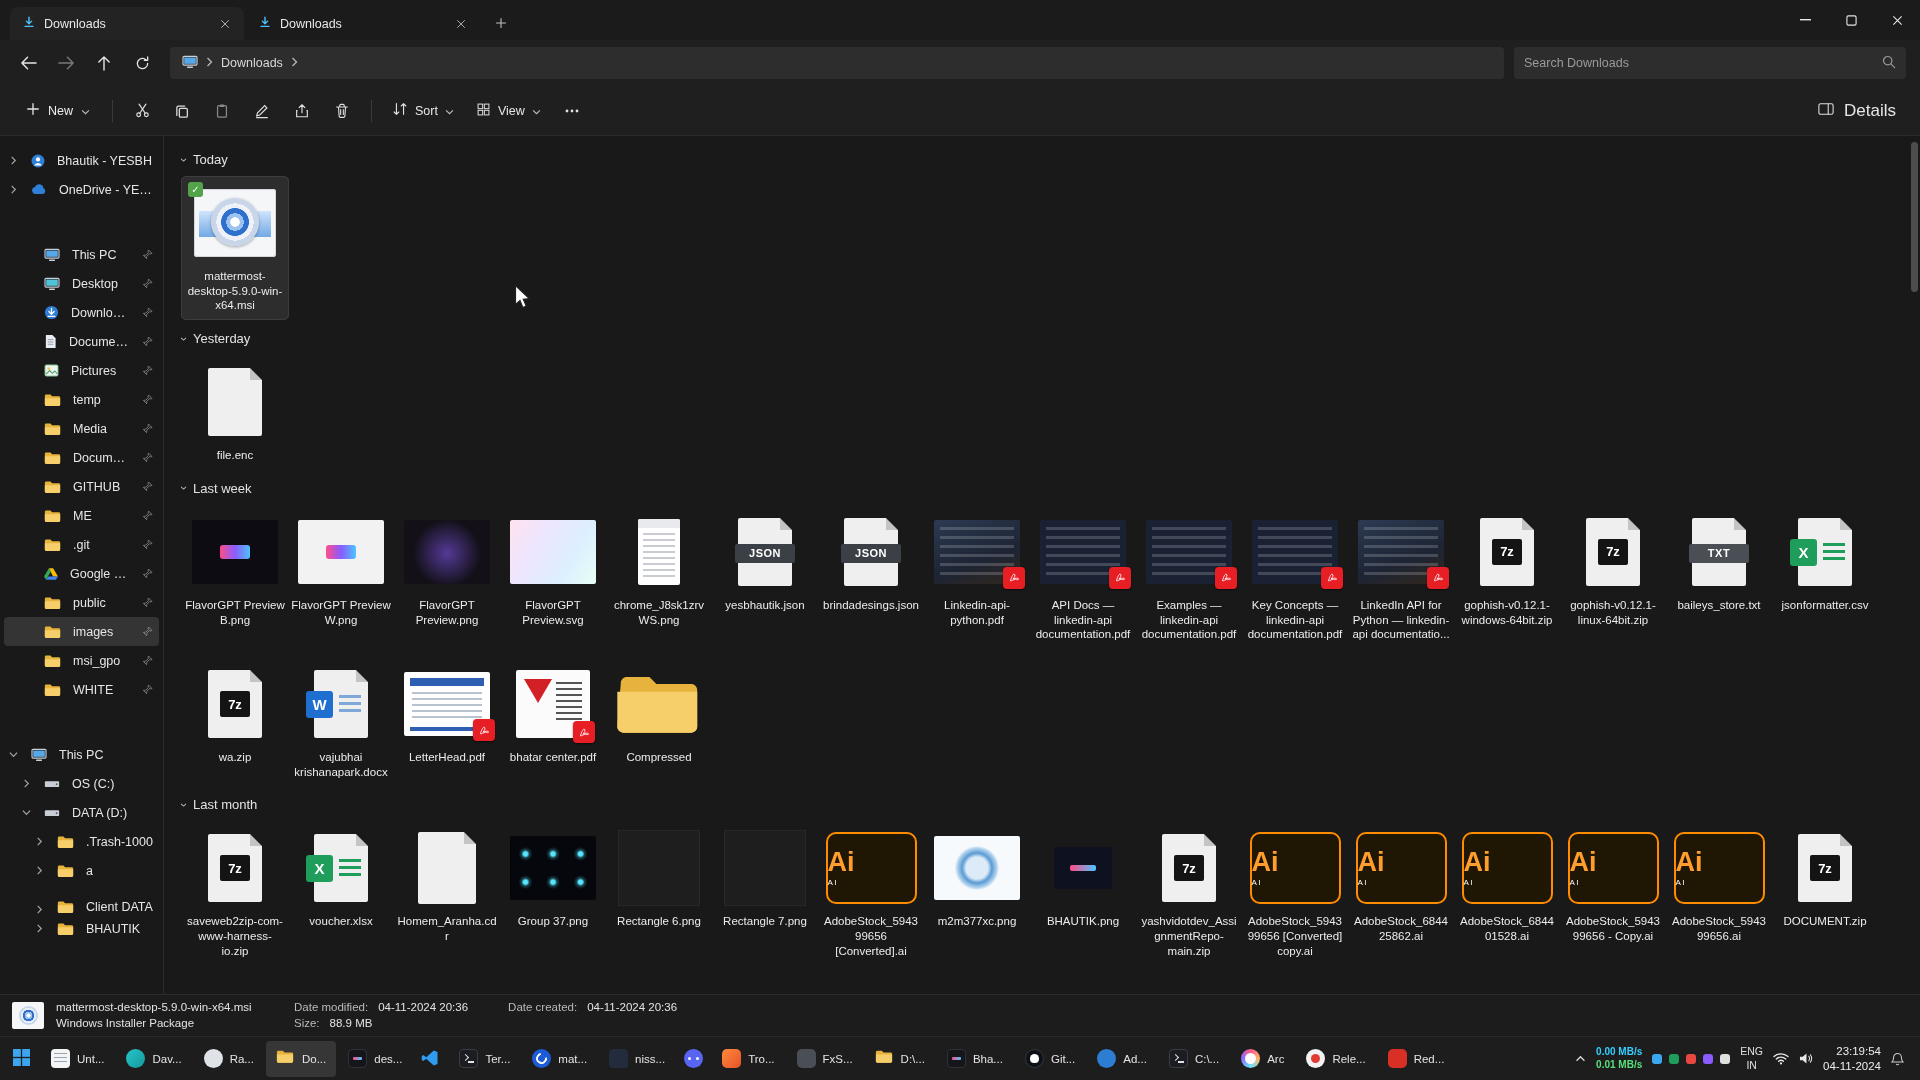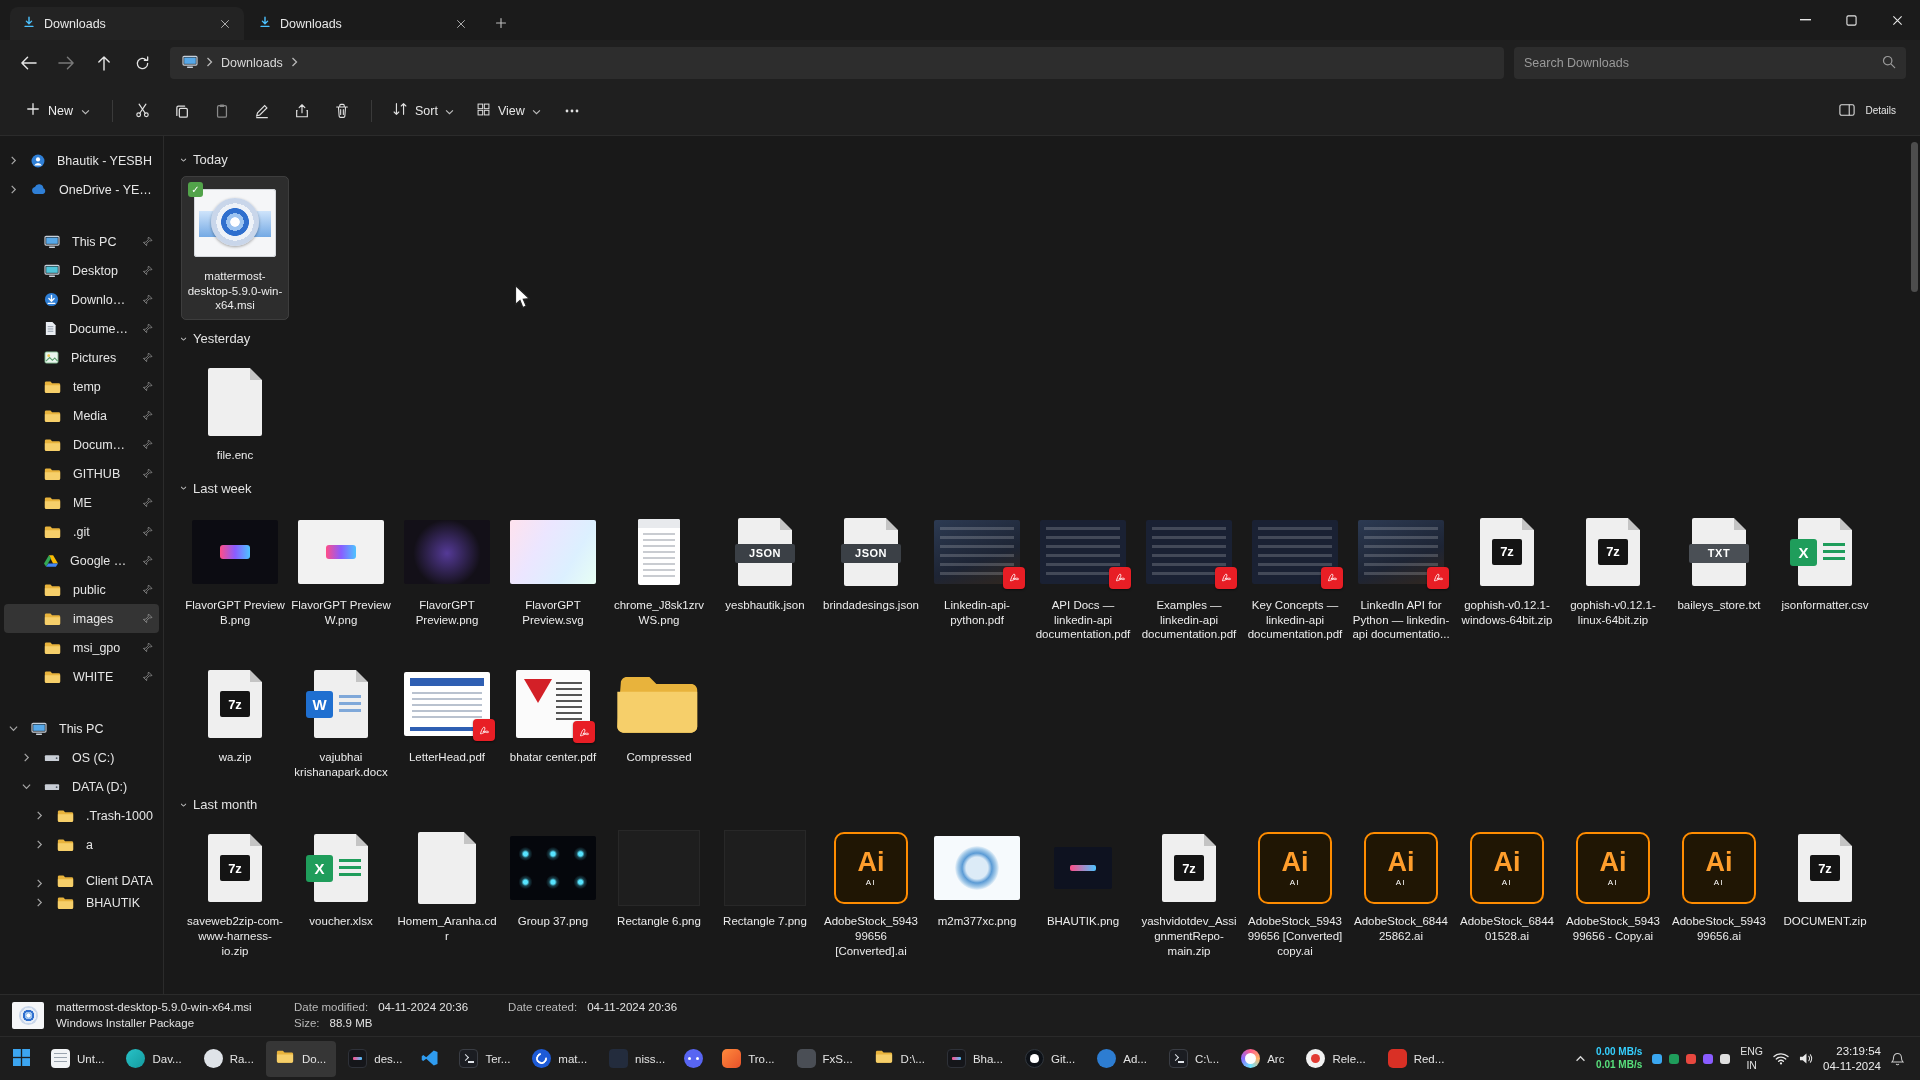--- a/index.html
+++ b/index.html
@@ -27,33 +27,33 @@
 .searchbox{width:392px;height:32px;background:#2d2d2d;border-radius:4px;display:flex;align-items:center;padding:0 10px;margin-right:4px}
 .search-input{flex:1;background:transparent;border:none;outline:none;color:#bef264;font-size:12.5px;font-family:Liberation Sans, sans-serif}
 .search-input::placeholder{color:#9a9a9a}
 
 
 .toolbar{height:50px;background:#1f1f1f;border-bottom:1px solid #2b2b2b;display:flex;align-items:center;padding:0 14px;gap:2px;flex:none}
 .tb-new{display:flex;align-items:center;gap:8px;padding:7px 12px;border-radius:4px;color:#eee;font-size:12.5px}
 .tb-icon{width:38px;height:34px;border-radius:4px;display:flex;align-items:center;justify-content:center}
 .tb-sep{width:1px;height:22px;background:#3a3a3a;margin:0 8px}
 .tb-drop{display:flex;align-items:center;gap:7px;padding:7px 10px;border-radius:4px;color:#e6e6e6;font-size:12.5px}
-.tb-details{margin-left:auto;display:flex;align-items:center;gap:10px;padding:7px 10px;border-radius:4px;color:#e6e6e6;font-size:10px}
+.tb-details{margin-left:auto;display:flex;align-items:center;gap:10px;padding:7px 10px;border-radius:4px;color:#e6e6e6;font-size:17px}
 
 
 .main{flex:1;display:flex;min-height:0;background:#191919}
 .sidebar{width:164px;flex:none;padding:10px 4px;border-right:1px solid #2b2b2b;overflow:hidden}
 .sb-item{height:29px;display:flex;align-items:center;gap:12px;padding-right:6px;border-radius:4px;color:#e6e6e6;font-size:12.5px;white-space:nowrap}
 .sb-item.selected{background:#343434}
 .sb-item .chevbox{width:11px;flex:none;display:flex;justify-content:center;color:#9a9a9a;font-size:11px}
 .sb-item .chevbox.down svg{transform:rotate(90deg)}
 .sb-ic{flex:none;display:flex}
 .sb-label{overflow:hidden;text-overflow:ellipsis}
 .sb-item .pin{margin-left:auto;display:flex;flex:none;opacity:.8}
-.gap-before{margin-top:23px}
+.gap-before{margin-top:36px}
 
 .content{flex:1;position:relative;padding:6px 14px 0 18px;overflow:hidden}
 .group{margin-bottom:6px}
 .group-header{display:flex;align-items:center;gap:7px;height:27px;color:#e2e2e2;font-size:13px;margin:4px 0 4px 0}
 .gchev{display:inline-block;transform:rotate(90deg);color:#bdbdbd;font-size:12px;line-height:1}
 .files{display:flex;flex-wrap:wrap;align-items:flex-start;row-gap:10px}
 .tile{width:106px;padding:5px 2px 6px;border-radius:4px;display:flex;flex-direction:column;align-items:center;position:relative}
 .tile.selected{background:rgba(255,255,255,.09);outline:1px solid rgba(255,255,255,.16)}
 .thumbbox{height:82px;width:100%;display:flex;align-items:center;justify-content:center;position:relative}
 .fname{margin-top:5px;font-size:11.5px;line-height:1.28;text-align:center;color:#ececec;max-width:100px;word-wrap:break-word}
@@ -68,21 +68,21 @@
 .pg{width:54px;height:68px;background:#efefef;border-radius:2px;position:relative;display:flex;align-items:center;justify-content:center}
 .pg:before{content:"";position:absolute;top:0;right:0;border-style:solid;border-width:0 12px 12px 0;border-color:#191919 #191919 #c4c4c4 #c4c4c4}
 .pg-lg{width:58px;height:72px}
 .band{position:absolute;left:-3px;right:-3px;top:26px;height:19px;background:#3b4046;color:#fff;font-size:11px;font-weight:bold;letter-spacing:.5px;display:flex;align-items:center;justify-content:center;border-radius:2px}
 .band-txt{background:#4a4f55}
 .zipbox{width:30px;height:26px;background:#141414;color:#fff;font-weight:bold;font-size:13px;display:flex;align-items:center;justify-content:center;border-radius:2px}
 .xbox{position:absolute;left:-8px;top:21px;width:27px;height:27px;background:#1f9d5b;color:#fff;font-weight:bold;font-size:15px;display:flex;align-items:center;justify-content:center;border-radius:3px}
 .xlines{position:absolute;right:7px;top:25px;width:22px;height:19px;background:repeating-linear-gradient(180deg,#1f9d5b 0 3px,transparent 3px 7px)}
 .wbox{position:absolute;left:-8px;top:21px;width:27px;height:27px;background:#1f6fd0;color:#fff;font-weight:bold;font-size:15px;display:flex;align-items:center;justify-content:center;border-radius:3px}
 .wlines{position:absolute;right:7px;top:25px;width:22px;height:19px;background:repeating-linear-gradient(180deg,#7fa8d9 0 3px,transparent 3px 7px)}
-.th-ai{width:74px;height:72px;background:#201604;border:2px solid #ff8c00;border-radius:10px;display:flex;flex-direction:column;align-items:center;justify-content:center;gap:2px}
+.th-ai{width:91px;height:72px;background:#201604;border:2px solid #ff8c00;border-radius:10px;display:flex;flex-direction:column;align-items:flex-start;justify-content:center;gap:2px}
 .ai-big{color:#ff9e2c;font-size:27px;font-weight:bold;line-height:1}
 .ai-small{color:#fff;font-size:8px;letter-spacing:1.5px}
 .th-ig{width:78px;height:78px;border-radius:17px;display:flex;align-items:center;justify-content:center;
   background:radial-gradient(circle at 30% 110%,#fdf497 0%,#fd5949 40%,#d6249f 62%,#285AEB 92%)}
 .ig-frame{width:52px;height:52px;border:4px solid #fff;border-radius:14px;position:relative;display:flex;align-items:center;justify-content:center}
 .ig-lens{width:20px;height:20px;border:4px solid #fff;border-radius:50%}
 .ig-dot{position:absolute;top:3px;right:3px;width:5px;height:5px;background:#fff;border-radius:50%}
 .shot{width:86px;height:64px;border-radius:2px;position:relative;background:#242b39}
 .shot-lines{position:absolute;inset:7px 6px;background:repeating-linear-gradient(180deg,rgba(255,255,255,.18) 0 3px,transparent 3px 9px)}
 .shot-navy{background:#1a2133}

